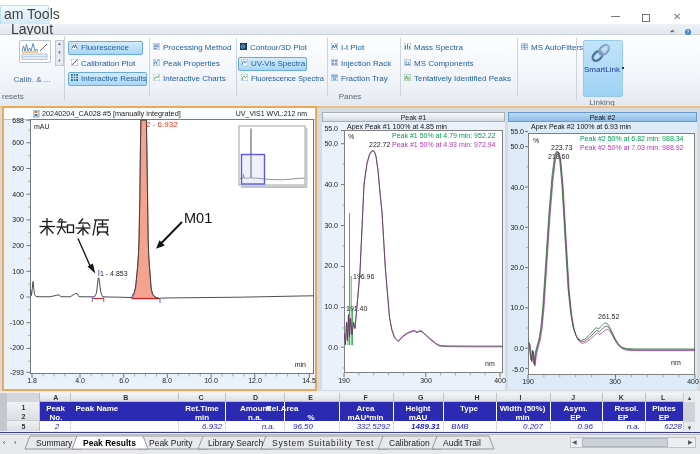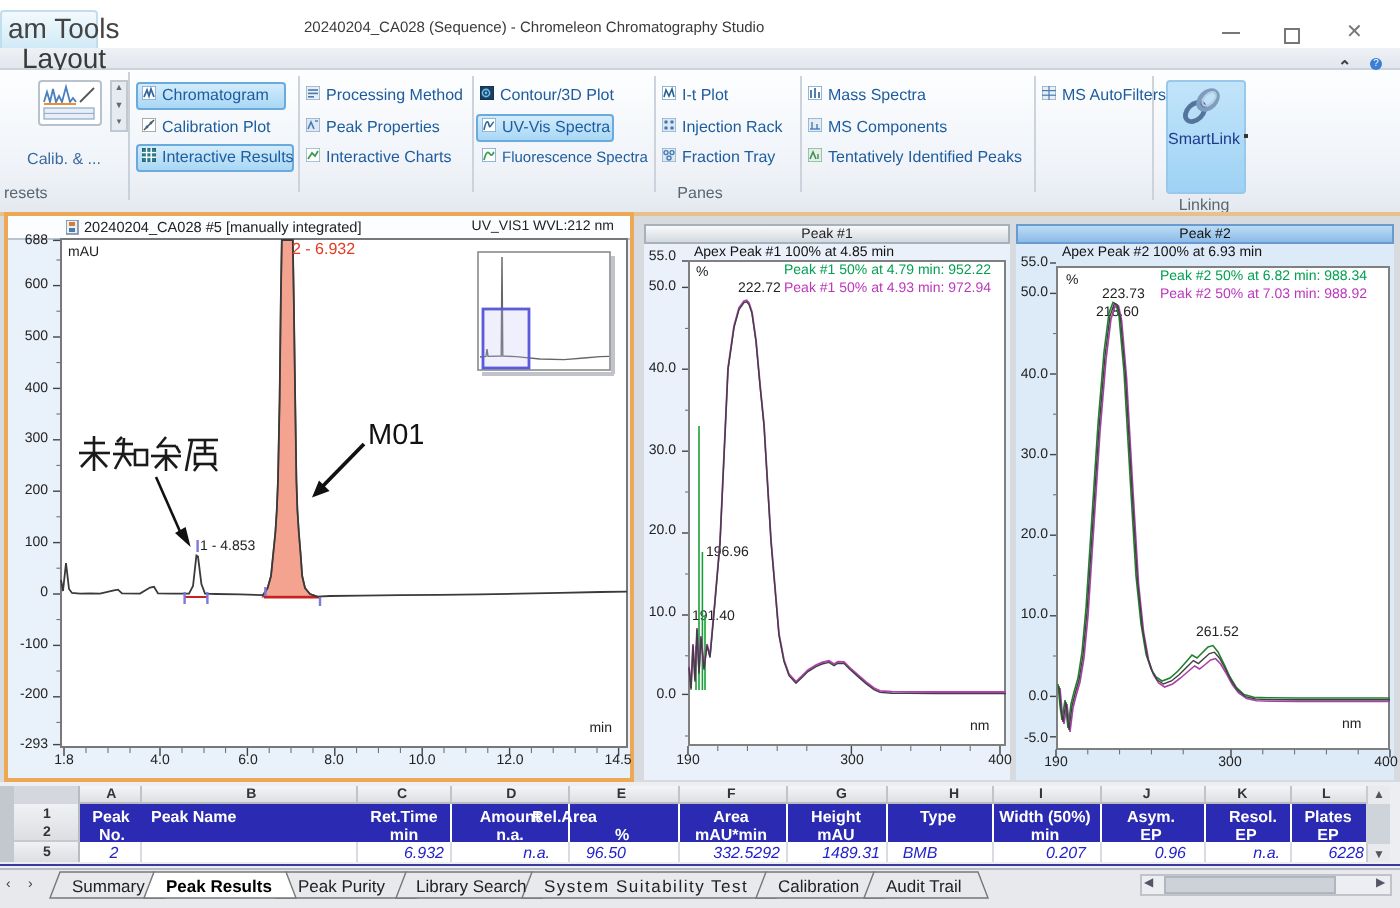--- a/index.html
+++ b/index.html
@@ -13,21 +13,20 @@
 .wsep{position:absolute;top:0;bottom:0;width:1px;background:#fff;}
 .bluehdr{font-size:8px;font-weight:bold;color:#fff;line-height:9px;}
 .datat{font-size:8px;font-style:italic;color:#2222cc;line-height:9px;}
 </style></head>
 <body>
 <div id="app">
 
 <div class="ab" style="left:0;top:0;width:700px;height:24px;background:#fff;"></div>
 <div class="ab" style="left:0;top:5px;width:47px;height:19px;background:linear-gradient(#f2fafd,#cfe9f7);border:1px solid #c2dded;border-bottom:none;border-radius:2px 2px 0 0;"></div>
 <div class="ab t8" style="left:4px;top:10px;color:#444;">am Tools</div>
-<div class="ab" style="left:152px;top:10px;font-size:7.5px;line-height:8px;color:#3a3a3a;">20240204_CA028 (Sequence) - Chromeleon Chromatography Studio</div>
 <div class="ab" style="left:611px;top:16px;width:9px;height:1px;background:#777;"></div>
 <div class="ab" style="left:642px;top:14px;width:6px;height:6px;border:1px solid #777;"></div>
 <div class="ab" style="left:673px;top:13px;width:8px;height:8px;font-size:10px;line-height:8px;color:#777;">✕</div>
 
 <div class="ab" style="left:0;top:24px;width:700px;height:10px;background:linear-gradient(#eef1f5,#e2e7ee);border-bottom:1px solid #cdd3da;"></div>
 <div class="ab t8" style="left:11px;top:25px;color:#3a3a3a;text-align:center;">Layout</div>
 <div class="ab" style="left:669px;top:31px;width:8px;height:5px;color:#444;font-size:8px;line-height:5px;font-weight:bold;">⌃</div>
 <div class="ab" style="left:685px;top:29px;width:6px;height:6px;background:#3b7fd4;border-radius:50%;color:#fff;font-size:5px;line-height:6px;text-align:center;">?</div>
 
 <div class="ab" style="left:0;top:35px;width:700px;height:71px;background:linear-gradient(#fdfeff,#eff3f8 70%,#e4e9ef);"></div>
@@ -48,21 +47,21 @@
     <div style="font-size:4.5px;line-height:6px;text-align:center;color:#667;margin-top:3px;">▼</div>
     <div style="font-size:4.5px;line-height:6px;text-align:center;color:#667;margin-top:2px;">▾</div>
   </div>
   <div class="ab" style="left:64px;top:36px;width:1px;height:64px;background:#c9d1da;"></div>
 
   <div class="ab hl" style="left:68px;top:41px;width:73px;height:12px;"></div>
   <svg class="ic" style="left:71px;top:43px;" viewBox="0 0 7 7">
         <rect x="0" y="0" width="7" height="7" fill="#fff" stroke="#7aa6cc" stroke-width="0.8"></rect>
         <polyline points="1,5.5 2.5,2 3.5,5 4.5,1.5 6,5.5" fill="none" stroke="#336699" stroke-width="0.9"></polyline>
       </svg>
-  <div class="ab rbt" style="left:81px;top:43px;">Chromatogram</div>
+  <div class="ab rbt" style="left:81px;top:43px;">Fluorescence</div>
   <svg class="ic" style="left:71px;top:59px;" viewBox="0 0 7 7">
         <rect x="0" y="0" width="7" height="7" fill="#fff" stroke="#999" stroke-width="0.8"></rect>
         <line x1="1" y1="6" x2="6" y2="1" stroke="#555" stroke-width="0.8"></line>
         <circle cx="2.5" cy="4.5" r="0.7" fill="#336699"></circle>
         <circle cx="4.5" cy="2.5" r="0.7" fill="#336699"></circle>
       </svg>
   <div class="ab rbt" style="left:81px;top:59px;">Calibration Plot</div>
   <div class="ab hl" style="left:68px;top:72px;width:77px;height:12px;"></div>
   <svg class="ic" style="left:71px;top:74px;" viewBox="0 0 7 7">
         <rect x="0" y="0" width="7" height="7" fill="#2e7d8f" stroke="#1d5a68" stroke-width="0.6"></rect>
@@ -544,21 +543,21 @@
       <div class="ab" style="left:443px;top:421px;width:1px;height:10px;background:#d8dbe0;"></div>
       <div class="ab" style="left:495.5px;top:421px;width:1px;height:10px;background:#d8dbe0;"></div>
       <div class="ab" style="left:549.5px;top:421px;width:1px;height:10px;background:#d8dbe0;"></div>
       <div class="ab" style="left:601.5px;top:421px;width:1px;height:10px;background:#d8dbe0;"></div>
       <div class="ab" style="left:645px;top:421px;width:1px;height:10px;background:#d8dbe0;"></div>
   <div class="ab datat" style="left:27px;top:422px;width:60px;text-align:center;">2</div>
   <div class="ab datat" style="left:152px;top:422px;width:70px;text-align:right;">6.932</div>
   <div class="ab datat" style="left:205px;top:422px;width:70px;text-align:right;">n.a.</div>
   <div class="ab datat" style="left:268px;top:422px;width:70px;text-align:center;">96.50</div>
   <div class="ab datat" style="left:320px;top:422px;width:70px;text-align:right;">332.5292</div>
-  <div class="ab datat" style="left:370px;top:422px;width:70px;text-align:right;">1489.31</div>
+  <div class="ab datat" style="left:370px;top:422px;width:70px;text-align:right;font-weight:bold;">1489.31</div>
   <div class="ab datat" style="left:430px;top:422px;width:60px;text-align:center;">BMB</div>
   <div class="ab datat" style="left:473px;top:422px;width:70px;text-align:right;">0.207</div>
   <div class="ab datat" style="left:523px;top:422px;width:70px;text-align:right;">0.96</div>
   <div class="ab datat" style="left:570px;top:422px;width:70px;text-align:right;">n.a.</div>
   <div class="ab datat" style="left:612px;top:422px;width:70px;text-align:right;">6228</div>
   <div class="ab" style="left:683px;top:393px;width:12px;height:38px;background:#e8eaed;border-left:1px solid #c8ccd2;box-sizing:border-box;"></div>
   <div class="ab" style="left:683px;top:402px;width:12px;height:20px;background:#cfd4da;"></div>
   <div class="ab" style="left:683.5px;top:394px;width:12px;height:8px;font-size:6px;line-height:8px;text-align:center;color:#555;">▲</div>
   <div class="ab" style="left:683.5px;top:424px;width:12px;height:8px;font-size:6px;line-height:8px;text-align:center;color:#555;">▼</div>
   </div>

